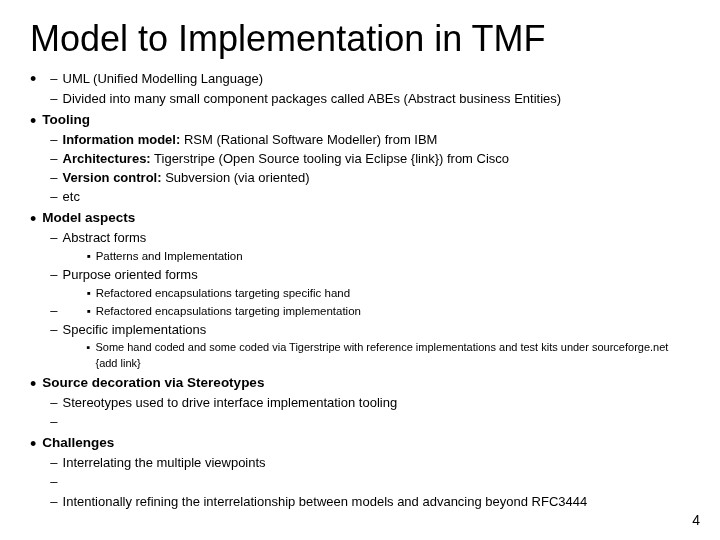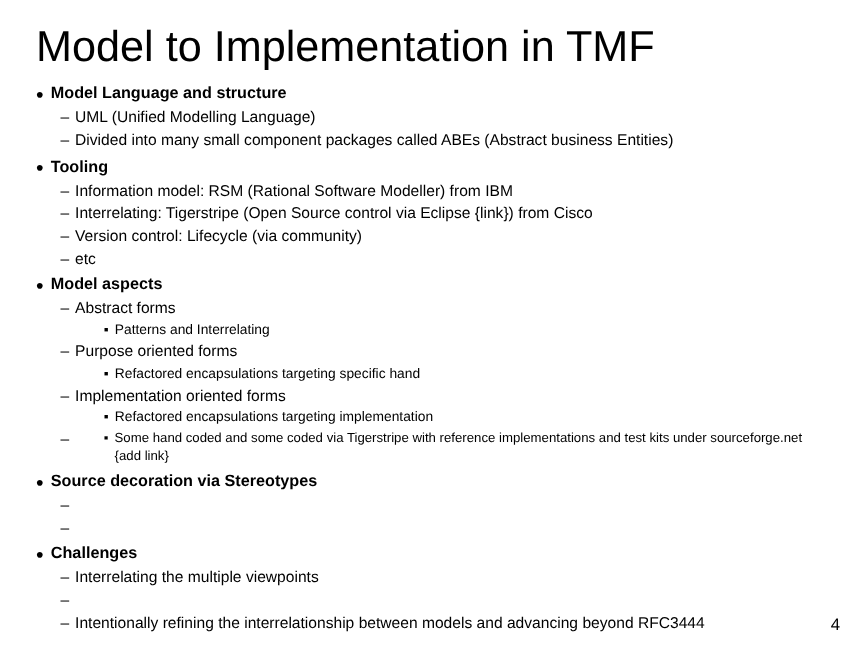--- a/index.html
+++ b/index.html
@@ -65,21 +65,21 @@
       align-items: flex-start;
       margin-left: 24px;
       margin-top: 1px;
       font-size: 11.5px;
     }
     .sub-sub-dot {
       margin-right: 5px;
       flex-shrink: 0;
     }
     .bold-label {
-      font-weight: normal;
+      font-weight: bold;
     }
     .page-number {
       position: absolute;
       bottom: 12px;
       right: 20px;
       font-size: 14px;
       color: #000000;
     }
     .section-spacing {
       margin-bottom: 3px;
@@ -89,21 +89,20 @@
 <body>
 
 <div class="slide">
   <div class="title">Model to Implementation in TMF</div>
 
   <div class="content">
 
     <div class="bullet-section section-spacing">
       <div class="bullet-dot">•</div>
       <div class="bullet-content">
-        <span class="section-title">Model Language and structure</span>
         <div class="sub-item">
           <span class="dash">–</span>
           <span>UML (Unified Modelling Language)</span>
         </div>
         <div class="sub-item">
           <span class="dash">–</span>
           <span>Divided into many small component packages called ABEs (Abstract business Entities)</span>
         </div>
       </div>
     </div>
@@ -111,89 +110,90 @@
     <div class="bullet-section section-spacing">
       <div class="bullet-dot">•</div>
       <div class="bullet-content">
         <span class="section-title">Tooling</span>
         <div class="sub-item">
           <span class="dash">–</span>
           <span><span class="bold-label">Information model:</span><span> RSM (Rational Software Modeller) from IBM</span></span>
         </div>
         <div class="sub-item">
           <span class="dash">–</span>
-          <span><span class="bold-label">Interrelating:</span><span> Tigerstripe (Open Source control via Eclipse {link}) from Cisco</span></span>
-        </div>
-        <div class="sub-item">
-          <span class="dash">–</span>
-          <span><span class="bold-label">Version control:</span><span> Lifecycle (via community)</span></span>
+          <span><span class="bold-label">Architectures:</span><span> Tigerstripe (Open Source tooling via Eclipse {link}) from Cisco</span></span>
+        </div>
+        <div class="sub-item">
+          <span class="dash">–</span>
+          <span><span class="bold-label">Version control:</span><span> Subversion (via oriented)</span></span>
         </div>
         <div class="sub-item">
           <span class="dash">–</span>
           <span>etc</span>
         </div>
       </div>
     </div>
 
     <div class="bullet-section section-spacing">
       <div class="bullet-dot">•</div>
       <div class="bullet-content">
         <span class="section-title">Model aspects</span>
 
         <div class="sub-item">
           <span class="dash">–</span>
           <div>
             <span>Abstract forms</span>
             <div class="sub-sub-item">
               <span class="sub-sub-dot">▪</span>
-              <span>Patterns and Interrelating</span>
+              <span>Patterns and Implementation</span>
             </div>
           </div>
         </div>
 
         <div class="sub-item">
           <span class="dash">–</span>
           <div>
             <span>Purpose oriented forms</span>
             <div class="sub-sub-item">
               <span class="sub-sub-dot">▪</span>
               <span>Refactored encapsulations targeting specific hand</span>
             </div>
           </div>
         </div>
 
         <div class="sub-item">
           <span class="dash">–</span>
           <div>
-            <span>Implementation oriented forms</span>
             <div class="sub-sub-item">
               <span class="sub-sub-dot">▪</span>
               <span>Refactored encapsulations targeting implementation</span>
             </div>
           </div>
         </div>
 
         <div class="sub-item">
           <span class="dash">–</span>
           <div>
+            <span>Specific implementations</span>
             <div class="sub-sub-item" style="font-size:11px;">
               <span class="sub-sub-dot">▪</span>
               <span>Some hand coded and some coded via Tigerstripe with reference implementations and test kits under sourceforge.net {add link}</span>
             </div>
           </div>
         </div>
       </div>
     </div>
 
     <div class="bullet-section section-spacing">
       <div class="bullet-dot">•</div>
       <div class="bullet-content">
         <span class="section-title">Source decoration via Stereotypes</span>
         <div class="sub-item">
           <span class="dash">–</span>
+          <span>Stereotypes used to drive interface implementation tooling</span>
         </div>
         <div class="sub-item">
           <span class="dash">–</span>
         </div>
       </div>
     </div>
 
     <div class="bullet-section section-spacing">
       <div class="bullet-dot">•</div>
       <div class="bullet-content">

